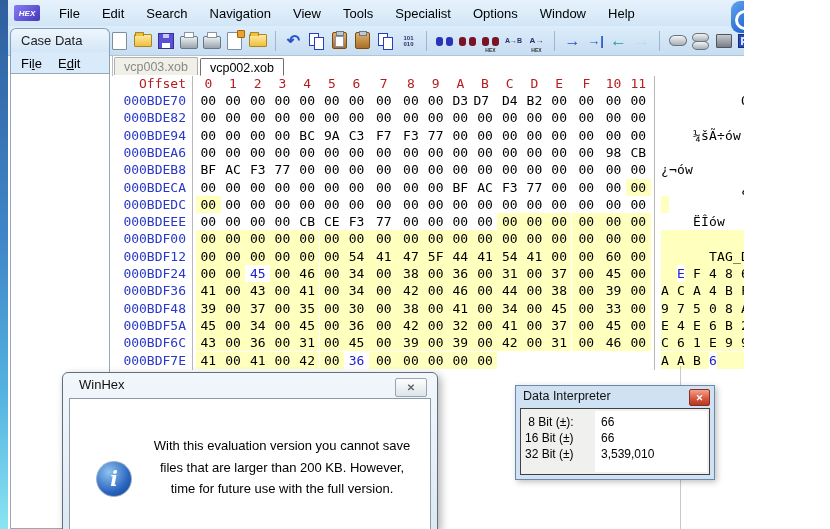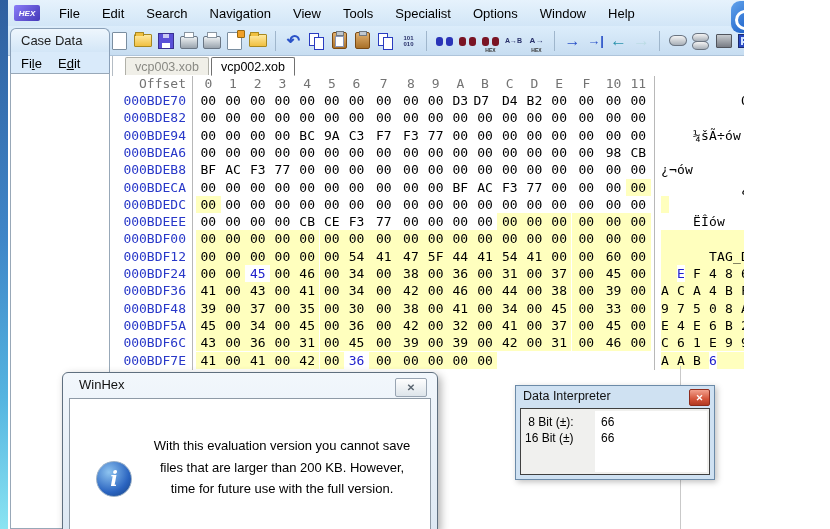--- a/index.html
+++ b/index.html
@@ -63,27 +63,27 @@
   
   #case-panel{position:absolute;left:10px;top:28px;width:100px;height:501px;z-index:3;}
   #case-tab{height:23px;line-height:23px;border:1px solid #8aa0b8;border-bottom:none;border-radius:6px 6px 0 0;
     background:linear-gradient(#eef6fd,#d3e6f7);padding-left:10px;color:#222;}
   #case-menu{height:22px;background:#d9eafa;border-left:1px solid #8aa0b8;border-right:1px solid #8aa0b8;
     display:flex;gap:16px;padding-left:10px;align-items:center;}
   #case-body{position:absolute;left:0;top:45px;width:98px;bottom:0;background:#fff;border:1px solid #98a8b8;}
 
   
   #main-border{position:absolute;left:112px;top:56px;width:1px;height:473px;background:#b4bcc4;}
-  #tabstrip{position:absolute;left:125px;top:57px;height:18px;display:flex;align-items:flex-end;z-index:2;}
+  #tabstrip{position:absolute;left:114px;top:57px;height:18px;display:flex;z-index:2;}
   .tab{padding:2px 9px 1px 9px;font-size:12.5px;margin-right:2px;border-radius:2px 2px 0 0;}
   .tab.inactive{background:#f0efe8;color:#8a8a84;border:1px solid #b0b0a8;border-bottom:none;}
   .tab.active{background:#fff;color:#000;border:1px solid #707070;border-bottom:1px solid #fff;position:relative;top:1px;}
   #hexpanel{position:absolute;left:112px;top:76px;width:712px;height:453px;background:#fff;
     font-family:"DejaVu Sans Mono","Liberation Mono",monospace;font-size:13px;}
-  .hdr{position:absolute;top:0;height:16px;line-height:16px;color:#737373;}
+  .hdr{position:absolute;top:0;height:16px;line-height:16px;color:#b91c1c;}
   .vline{position:absolute;width:1px;background:#b8b8b8;}
   .offset-cell{position:absolute;left:2px;width:72px;text-align:right;color:#2838c8;}
   .byte-cell{position:absolute;text-align:center;white-space:pre;}
   .ascii-cell{position:absolute;width:8px;text-align:center;white-space:pre;overflow:visible;}
   .hexrow{position:absolute;left:0;width:712px;height:17.3px;line-height:17.3px;}
   .cursor-byte{background:#fff !important;color:#2020cc;}
   #scroll-up{position:absolute;right:4px;top:2px;font-size:9px;color:#303030;font-family:"DejaVu Sans",sans-serif;}
 
   .stray-line{position:absolute;width:1px;background:#c9c9c9;}
 
@@ -889,20 +889,21 @@
   <div class="stray-line" style="left:822px;top:76px;height:453px;"></div>
 
   <div id="interp">
     <div id="interp-title">Data Interpreter</div>
     <div id="interp-close">✕</div>
     <div id="interp-body">
       <div id="interp-field"></div>
 
     <div class="di-row" style="top: 5px;"><div class="di-label"> 8 Bit (±):</div><div class="di-value">66</div></div>
         <div class="di-row" style="top: 21px;"><div class="di-label">16 Bit (±)</div><div class="di-value">66</div></div>
+        <div class="di-row" style="top: 37px;"><div class="di-label">32 Bit (±)</div><div class="di-value">3,539,010</div></div>
       </div>
   </div>
 
   <div id="dialog">
     <div id="dialog-title">WinHex</div>
     <div id="dialog-close">✕</div>
     <div id="dialog-body">
       <div id="dialog-icon">i</div>
       <div id="dialog-text">
           <div>With this evaluation version you cannot save</div>

